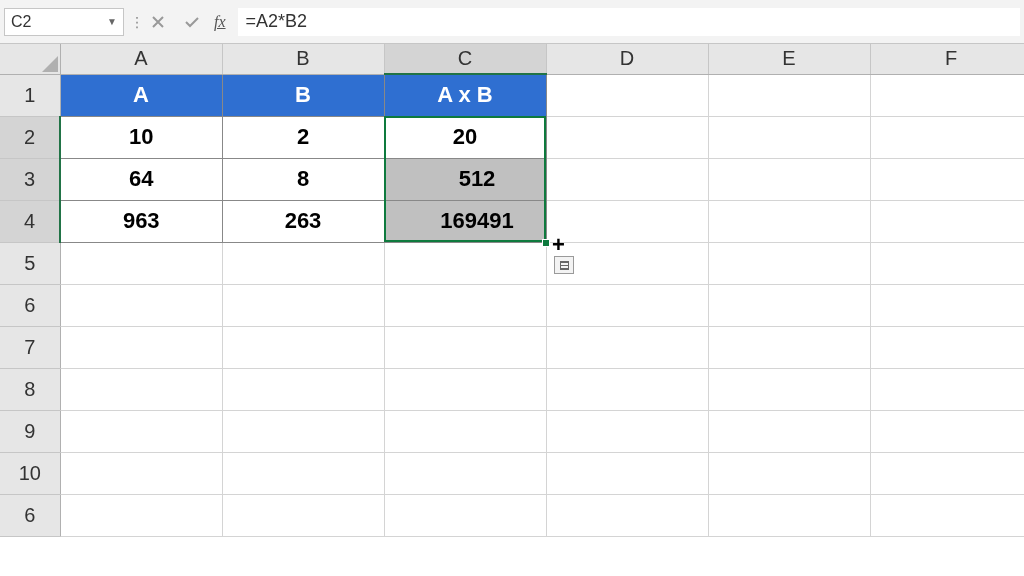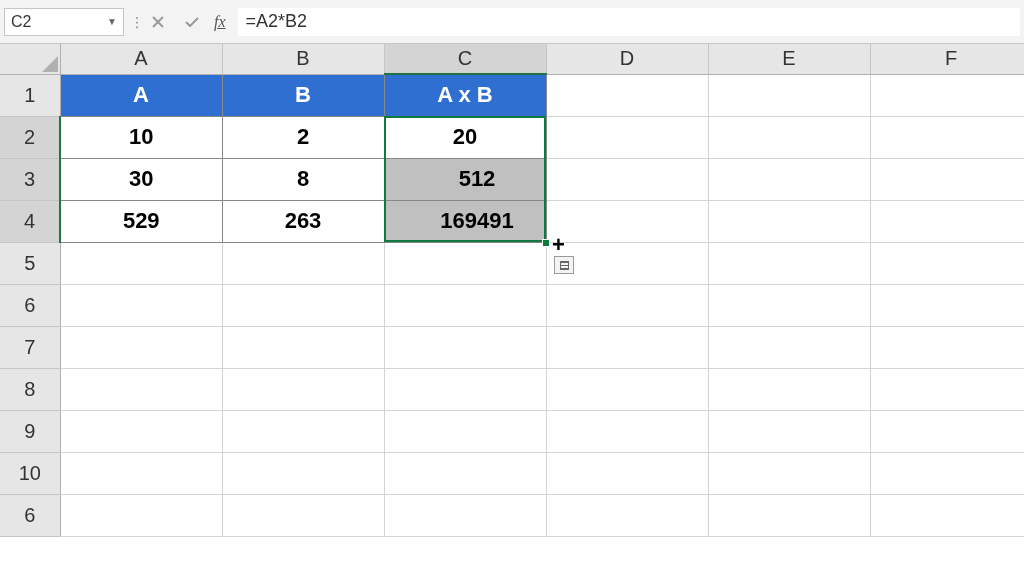--- a/index.html
+++ b/index.html
@@ -258,30 +258,30 @@
     <th class="rowhead sel">2</th>
     <td class="cell boxed">10</td>
     <td class="cell boxed">2</td>
     <td class="cell boxed">20</td>
     <td class="cell"></td>
     <td class="cell"></td>
     <td class="cell"></td>
   </tr>
   <tr>
     <th class="rowhead sel">3</th>
-    <td class="cell boxed">30</td>
+    <td class="cell boxed">64</td>
     <td class="cell boxed">8</td>
     <td class="cell boxed filled">512</td>
     <td class="cell"></td>
     <td class="cell"></td>
     <td class="cell"></td>
   </tr>
   <tr>
     <th class="rowhead sel">4</th>
-    <td class="cell boxed">529</td>
+    <td class="cell boxed">963</td>
     <td class="cell boxed">263</td>
     <td class="cell boxed filled">169491</td>
     <td class="cell"></td>
     <td class="cell"></td>
     <td class="cell"></td>
   </tr>
   <tr>
     <th class="rowhead">5</th>
     <td class="cell"></td>
     <td class="cell"></td>

